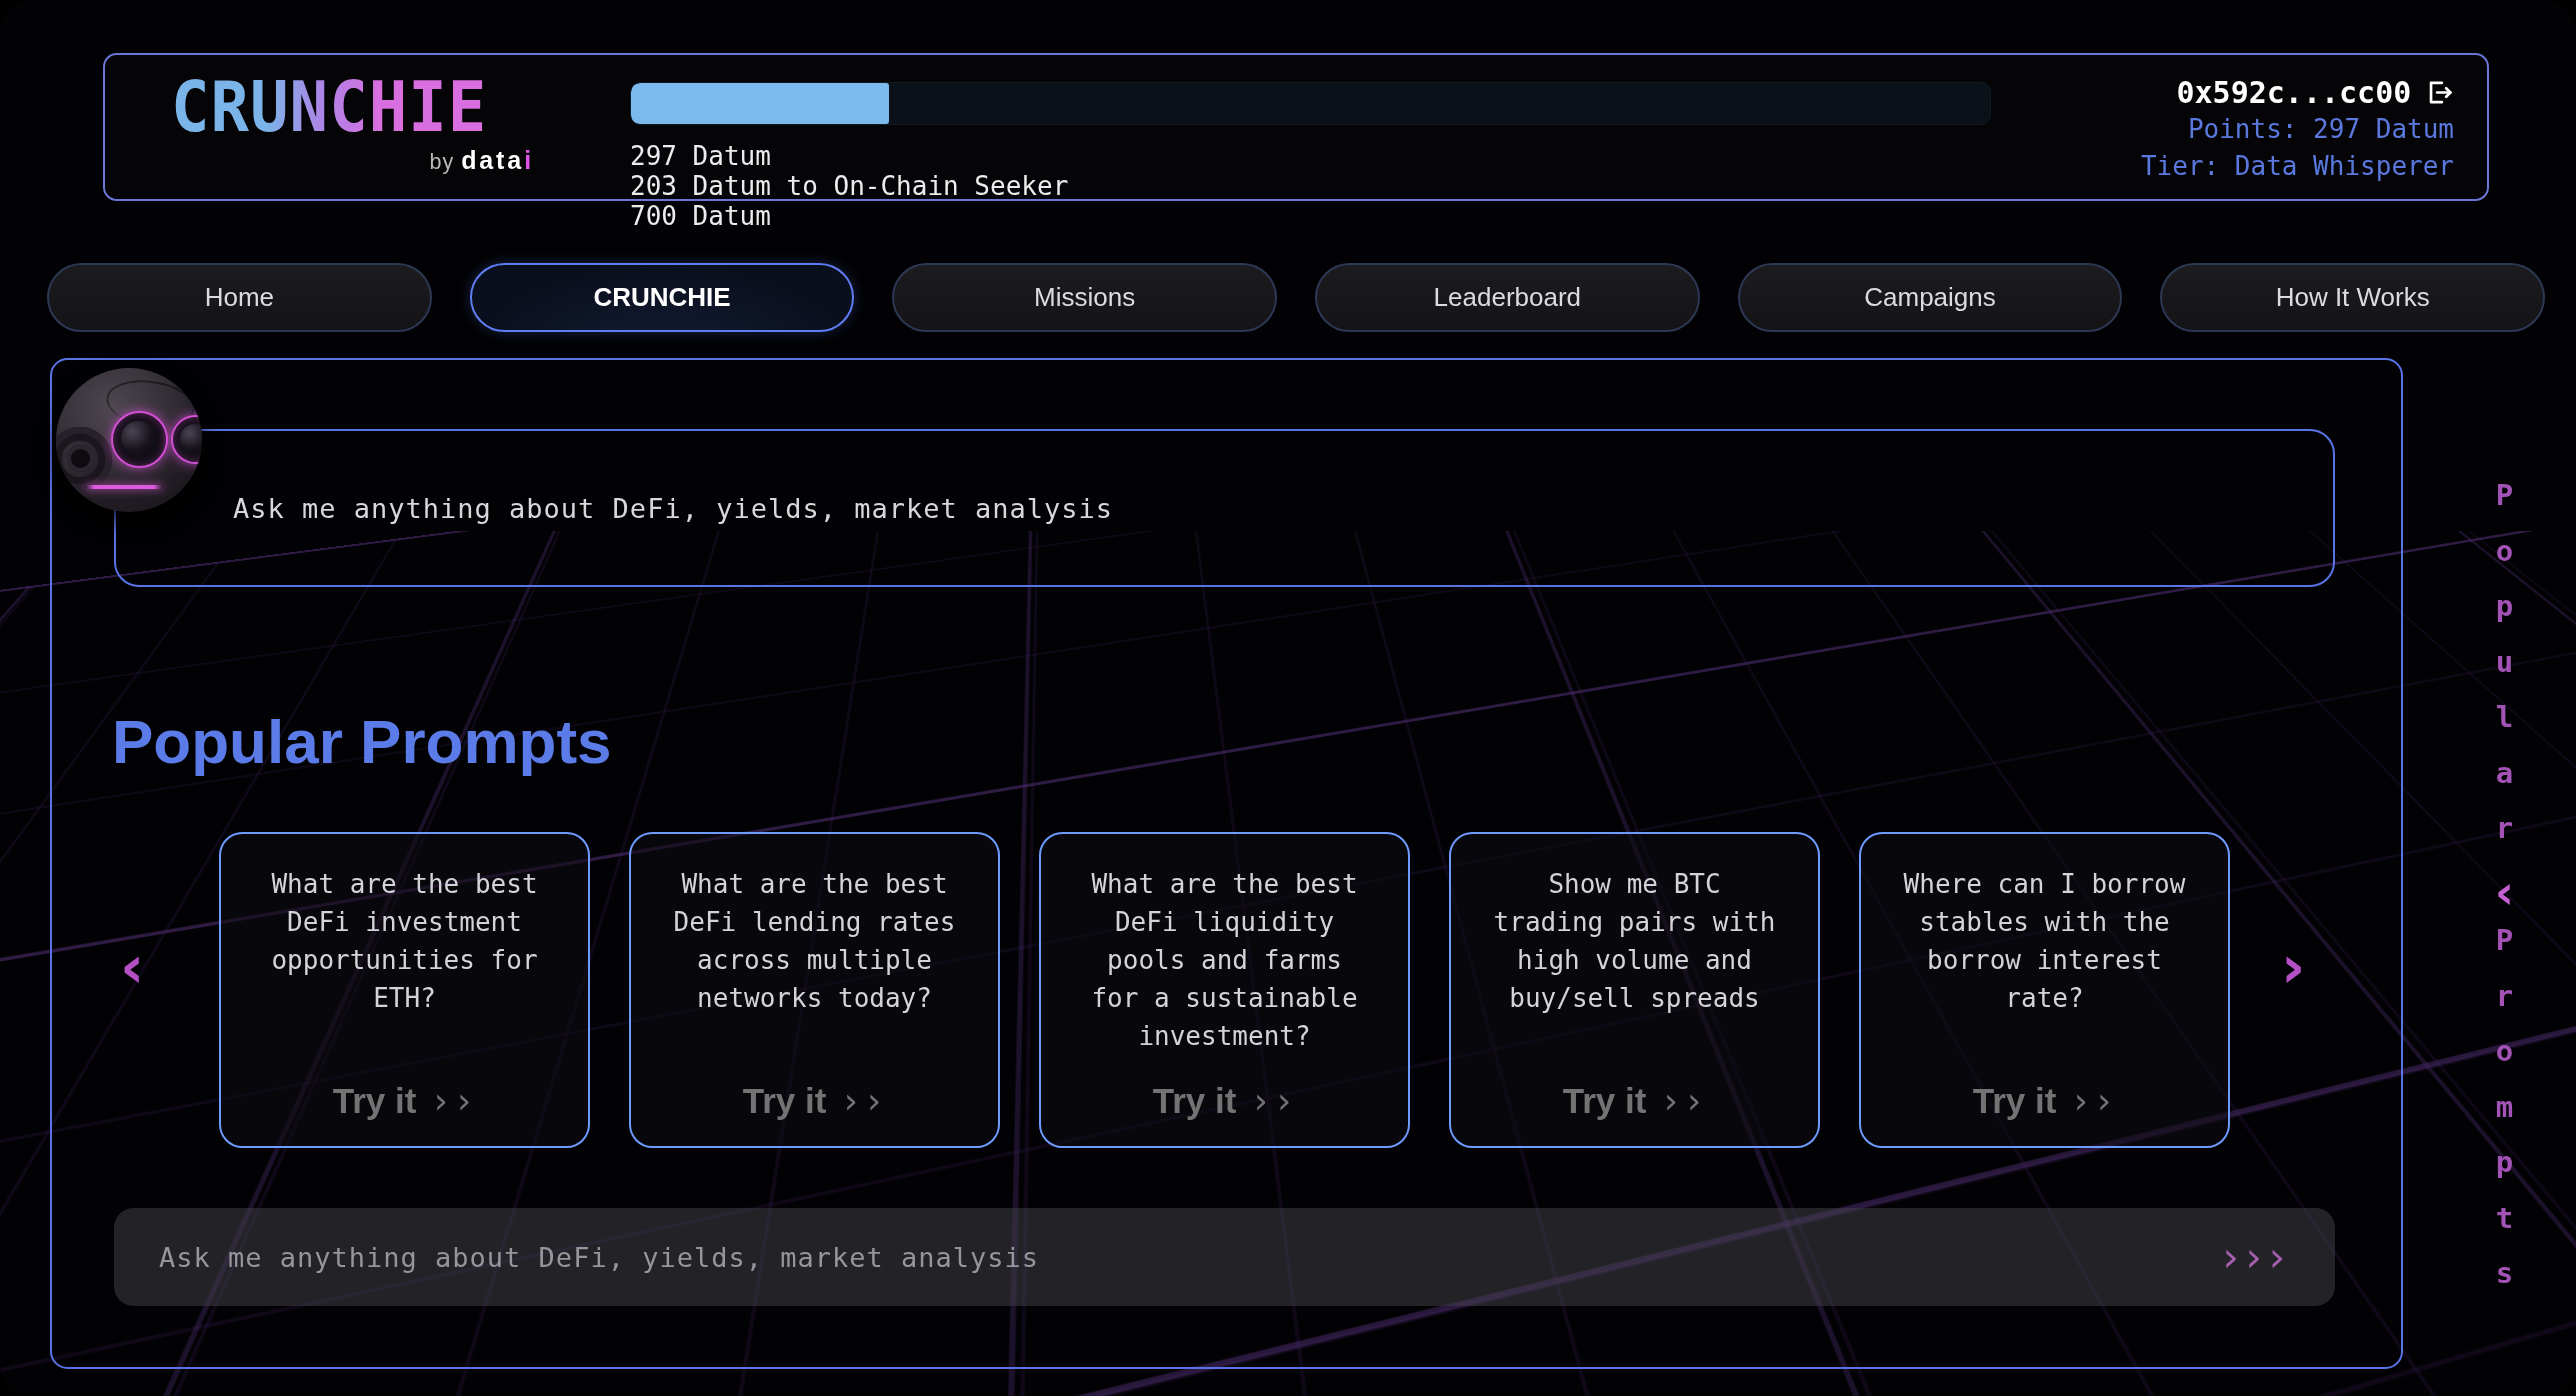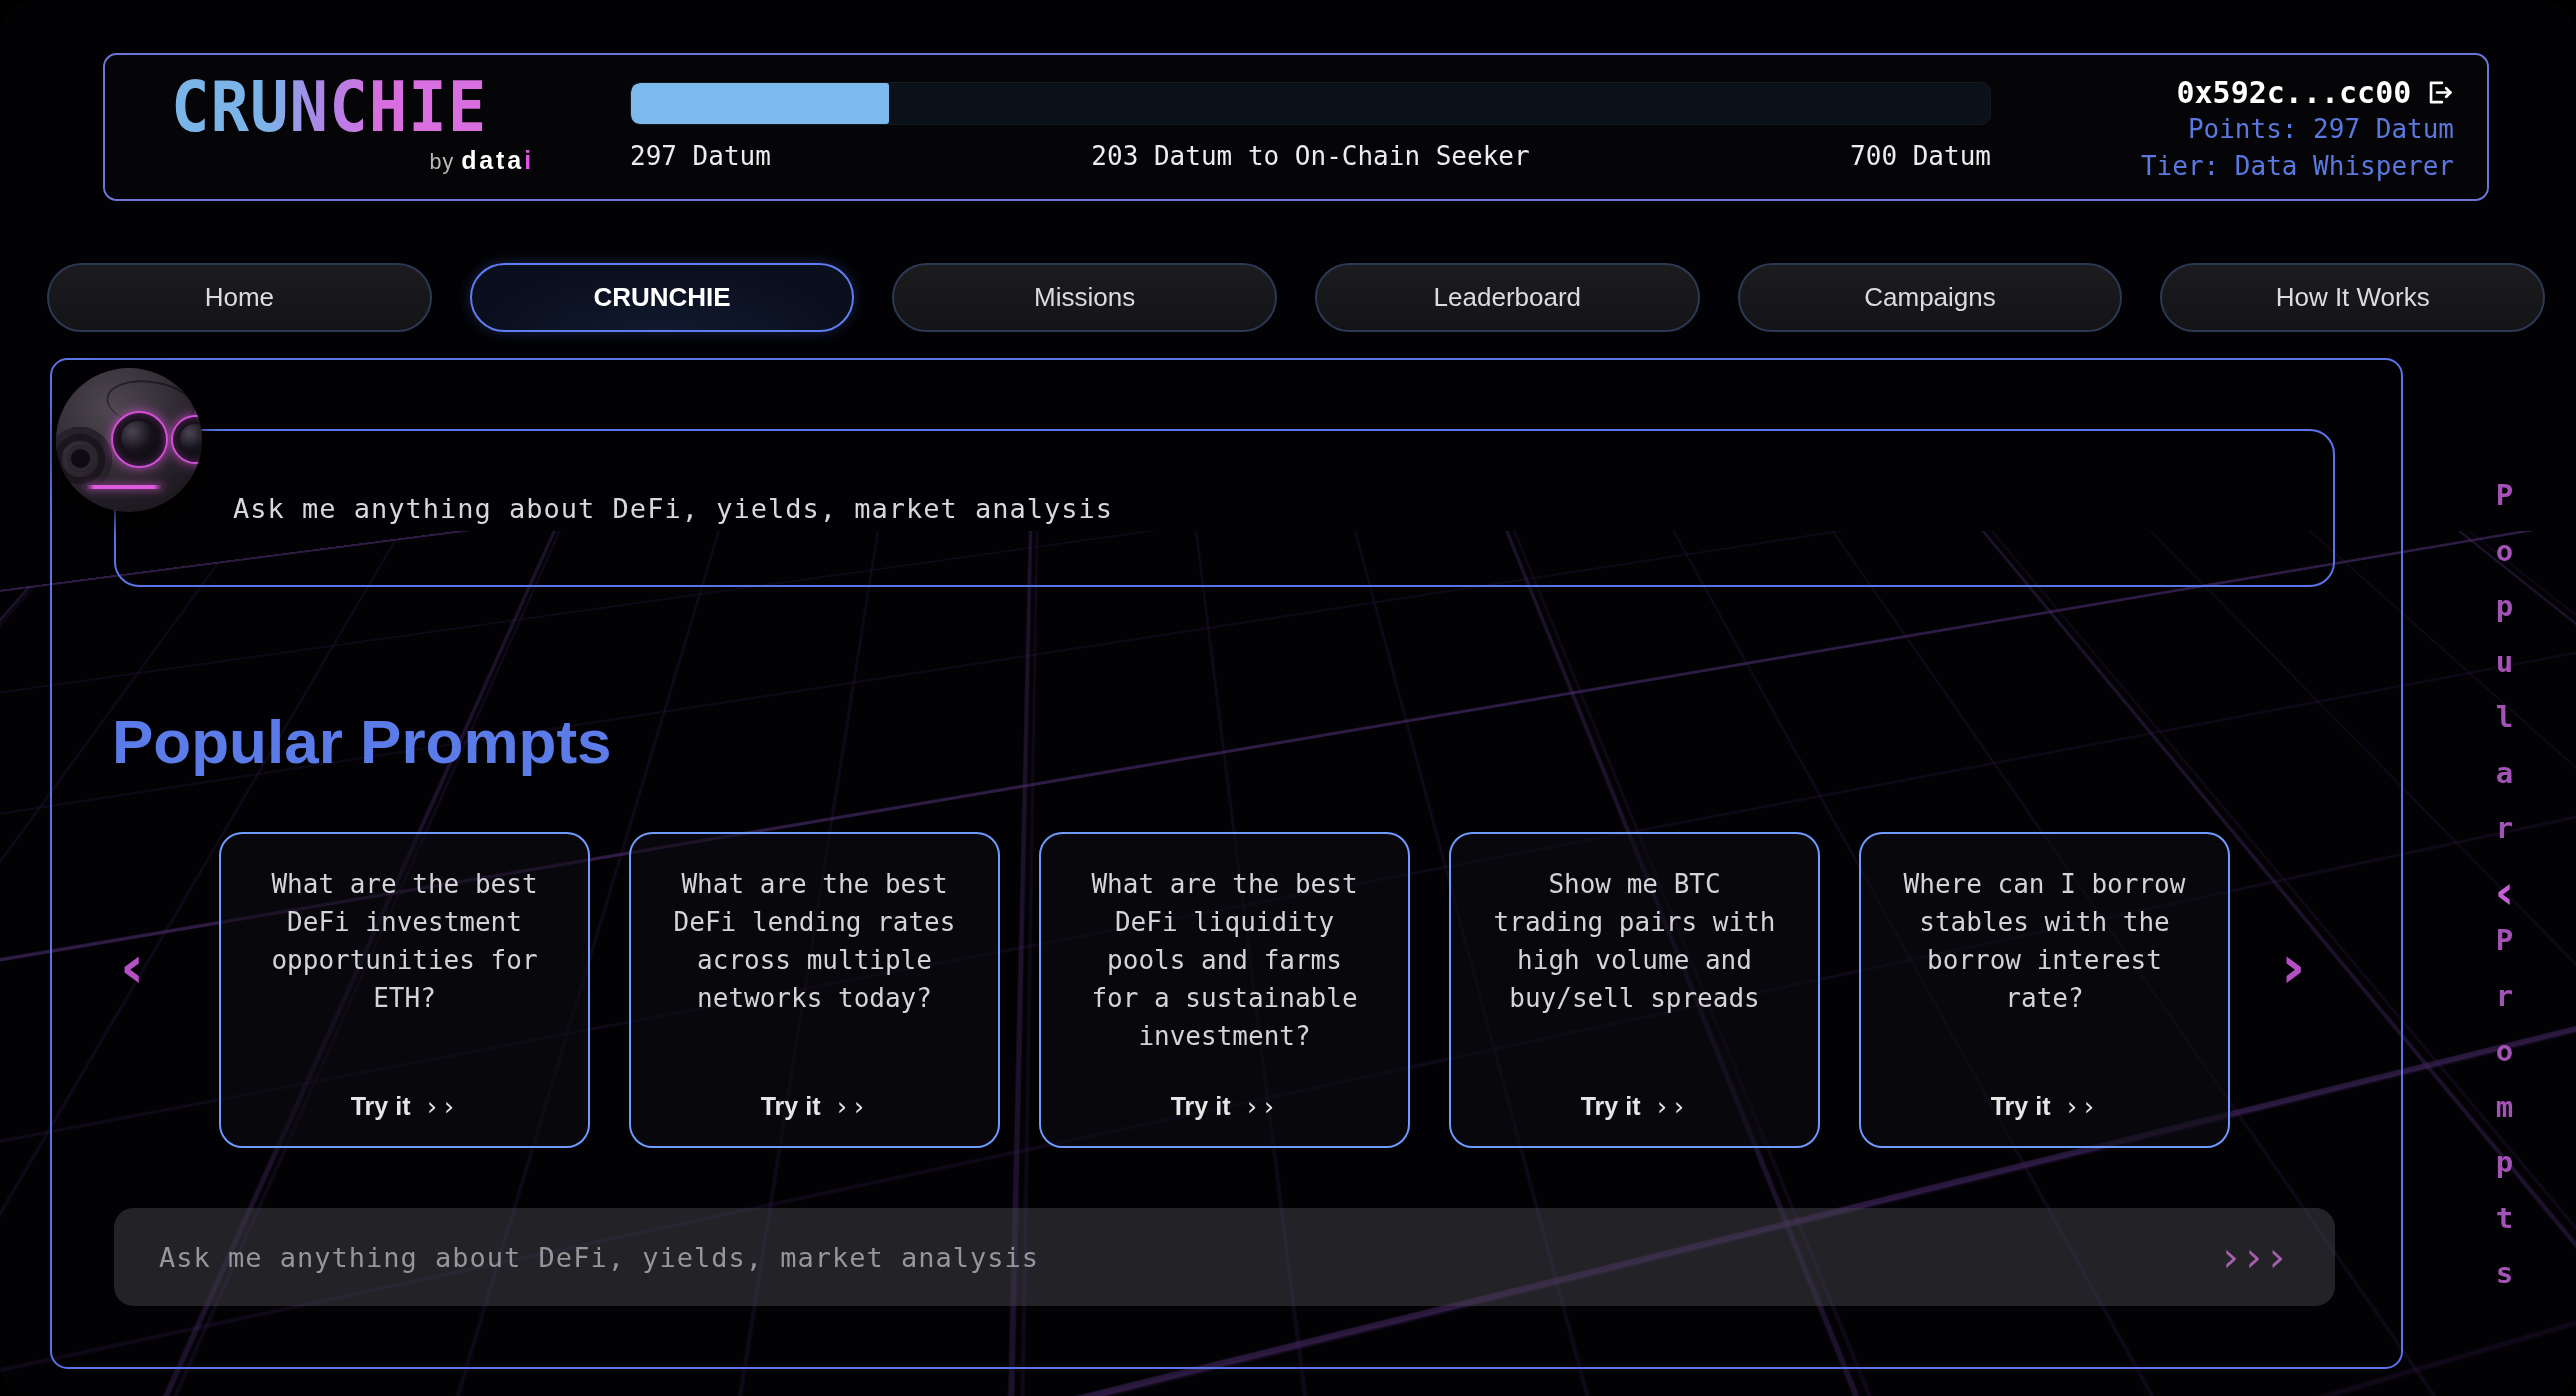--- a/index.html
+++ b/index.html
@@ -27,21 +27,21 @@
     background:linear-gradient(90deg,#7ab4e8 0%,#7ab4e8 26%,#ae84e6 42%,#d96ee0 58%,#d96ee0 100%);
     -webkit-background-clip:text;background-clip:text;color:transparent;}
   .logo-sub{text-align:right;margin-top:9.8px;font-size:21.5px;color:#b9b9b9;letter-spacing:1px;}
   .logo-sub .brand{font-weight:bold;font-size:25px;color:#fff;letter-spacing:2.9px;}
   .logo-sub .brand-i{color:#e052e8;}
   .progress-block{position:absolute;left:525px;top:27px;width:1361px;}
   .progress-track{height:43px;border-radius:9.8px;background:#0a1118;border:1px solid #121a24;
     box-sizing:border-box;overflow:hidden;}
   .progress-fill{height:100%;background:#7cb9ec;border-radius:8.8px 2.9px 2.9px 8.8px;}
   .progress-labels{margin-top:15.6px;display:flex;justify-content:space-between;
-    font-family:"DejaVu Sans Mono",monospace;font-size:26px;color:#ececee;}
+    font-family:"DejaVu Sans Mono",monospace;font-size:26px;color:#ececee;flex-direction:column;}
   .wallet-block{position:absolute;right:33px;top:19.5px;text-align:right;
     font-family:"DejaVu Sans Mono",monospace;}
   .wallet-row{display:flex;align-items:center;justify-content:flex-end;gap:13.7px;
     font-size:30px;font-weight:bold;color:#fff;cursor:pointer;}
   .wallet-row svg{display:block;}
   .wallet-points,.wallet-tier{font-size:26px;line-height:35px;color:#5a78de;margin-top:2px;}
 
   
   .navrow{position:absolute;left:47px;top:263px;width:2498px;display:flex;gap:38px;z-index:2;}
   .navbtn{flex:1;height:69px;border-radius:35px;border:2px solid #2c3854;box-sizing:border-box;
@@ -87,21 +87,21 @@
   .pp-title{position:absolute;left:60px;top:304px;font-size:62px;font-weight:bold;color:#5b7ce8;
     letter-spacing:0px;}
 
   
   .cards{position:absolute;left:167px;top:472px;display:flex;gap:39px;}
   .card{width:371px;height:316px;box-sizing:border-box;border:2px solid #6f9bff;border-radius:23.4px;
     background:rgba(14,12,18,.55);padding:31px 39px 25px;display:flex;flex-direction:column;
     justify-content:space-between;align-items:center;cursor:pointer;}
   .card-text{font-family:"DejaVu Sans Mono",monospace;font-size:26px;line-height:38px;color:#d4d4d8;
     text-align:center;}
-  .card-cta{color:#e5e5e5;font-size:25px;font-weight:bold;cursor:pointer;}
+  .card-cta{color:#737373;font-size:35px;font-weight:bold;cursor:pointer;}
   .card-cta .chev{font-family:"DejaVu Sans Mono",monospace;font-weight:normal;margin-left:13.7px;
     letter-spacing:2px;}
   .arrow{position:absolute;font-size:59px;font-weight:bold;color:#b44fc4;line-height:59px;
     cursor:pointer;font-family:"DejaVu Sans",sans-serif;}
   .arrow.prev{left:68px;top:577px;}
   .arrow.next{left:2229px;top:577px;}
 
   
   .composer{position:absolute;left:62px;top:848px;width:2221px;height:98px;box-sizing:border-box;
     border-radius:19.5px;background:rgba(72,68,78,.48);display:flex;align-items:center;padding:0 43px;}

